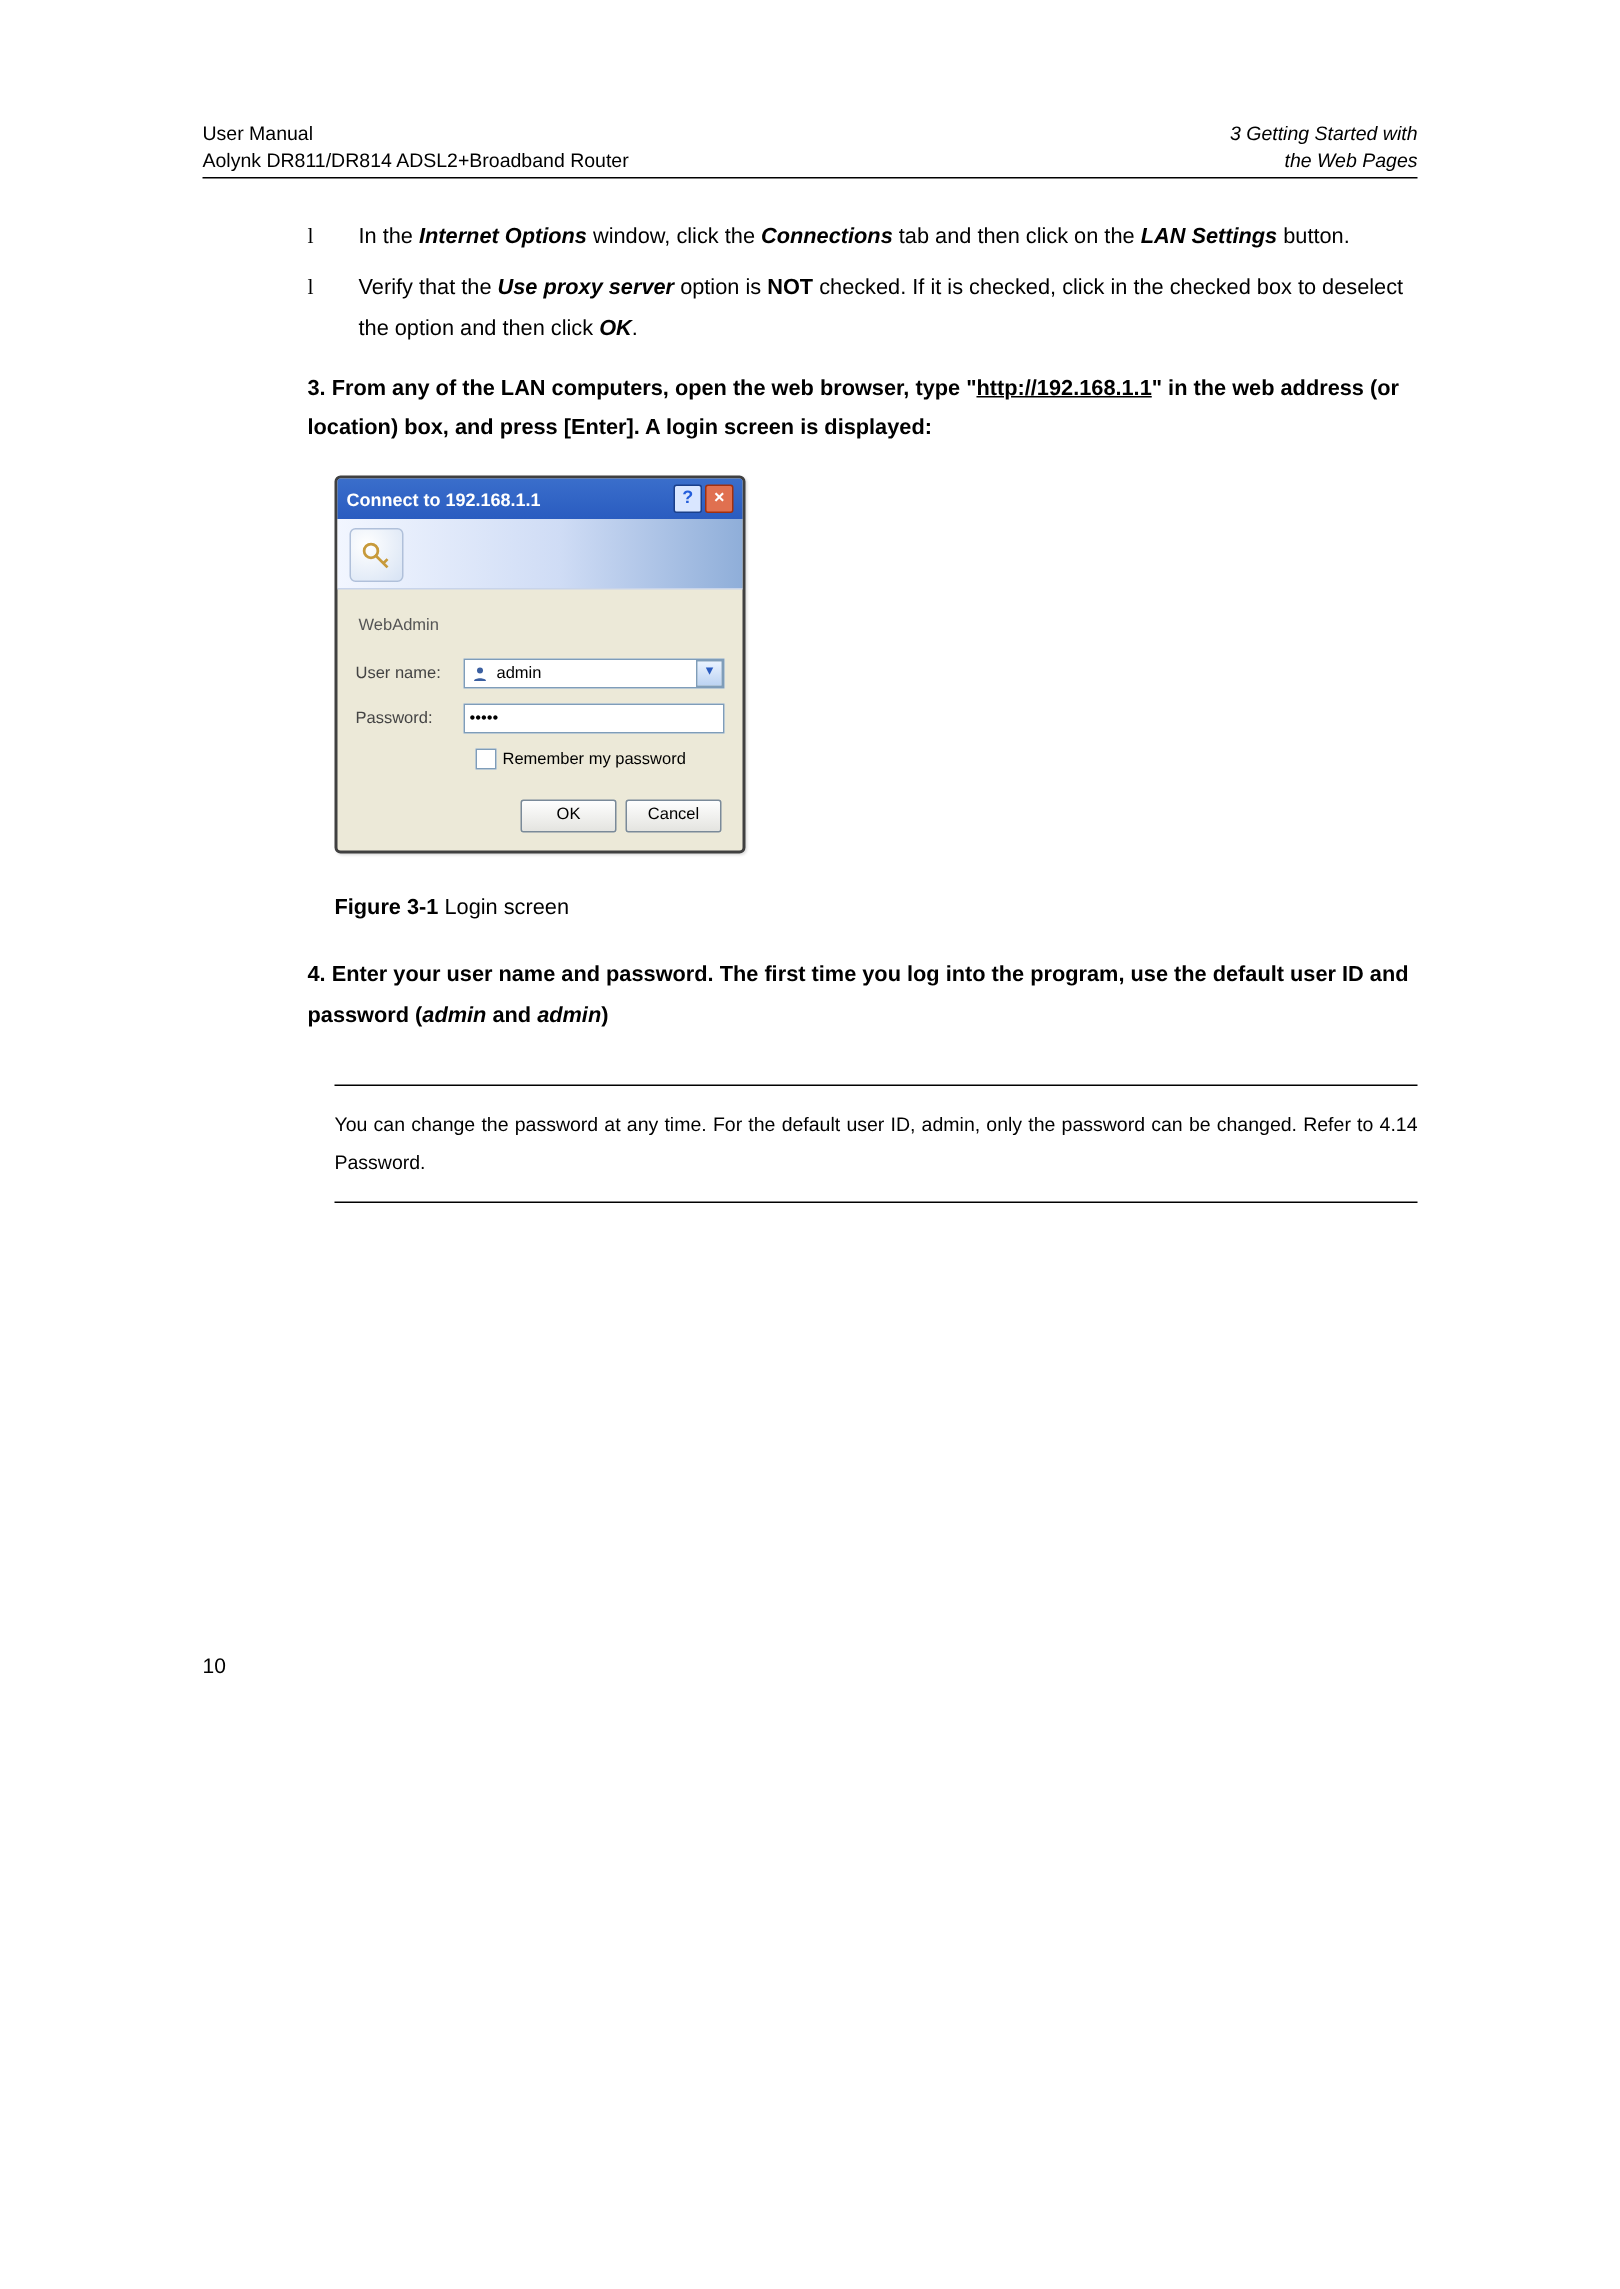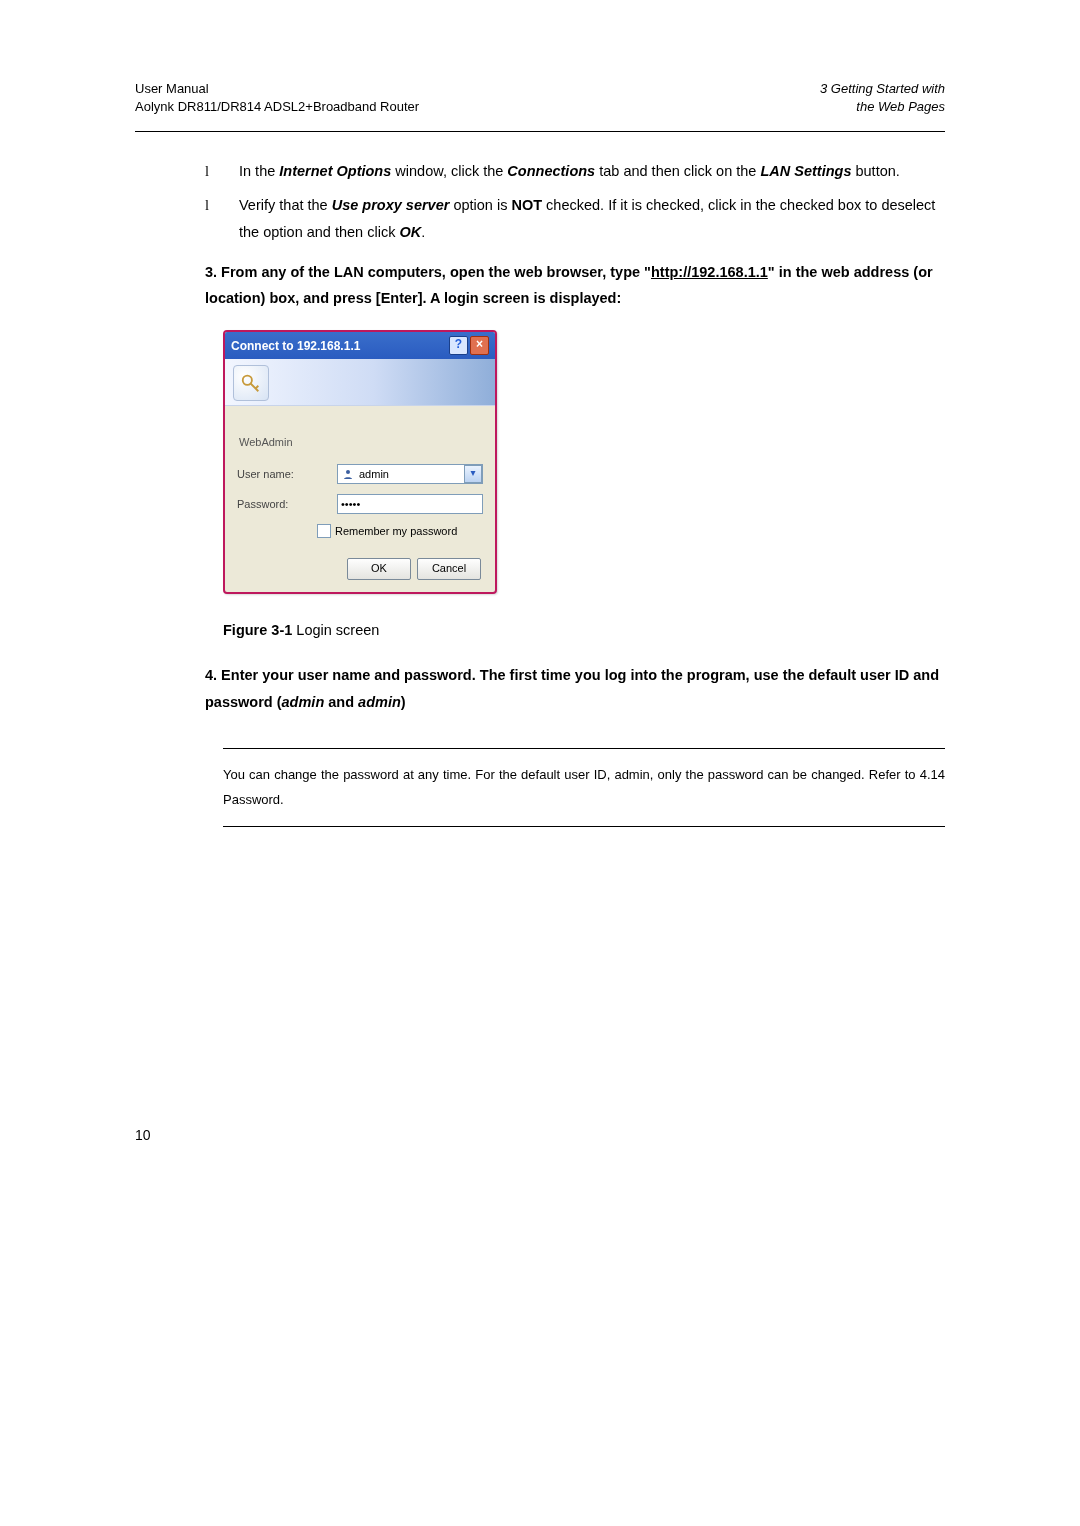--- a/index.html
+++ b/index.html
@@ -15,21 +15,21 @@
     width: 1080px;
     padding: 80px 135px 0 135px;
     box-sizing: border-box;
   }
   .hdr {
     display: flex;
     justify-content: space-between;
     font-size: 13px;
     line-height: 1.4;
     border-bottom: 1px solid #000;
-    padding-bottom: 15px;
+    padding-bottom: 2px;
     margin-bottom: 26px;
   }
   .hdr-right { text-align: right; font-style: italic; }
   .bullets { margin-left: 70px; }
   .bullet-row {
     display: flex;
     margin-bottom: 8px;
     line-height: 1.8;
     font-size: 14.5px;
   }
@@ -41,21 +41,21 @@
   .step {
     margin: 14px 0 18px 70px;
     font-size: 14.5px;
     font-weight: bold;
     line-height: 1.85;
   }
   .step .url { text-decoration: underline; }
   .fig-wrap { margin-left: 88px; }
   .dialog {
     width: 270px;
-    border: 2px solid #be185d;
+    border: 2px solid #404040;
     border-radius: 4px;
     background: #ece9d8;
     font-family: Tahoma, Arial, sans-serif;
     font-size: 11px;
     color: #000;
     box-shadow: 1px 1px 2px rgba(0,0,0,0.15);
   }
   .titlebar {
     background: linear-gradient(#3a6ecb, #2a5cc0);
     color: #fff;
@@ -90,29 +90,29 @@
   }
   .banner .keys {
     position: absolute; left: 8px; top: 6px;
     width: 34px; height: 34px;
     border: 1px solid #b0c0da;
     border-radius: 4px;
     background: radial-gradient(circle at 30% 30%, #fff, #d7e3f4);
     display:flex; align-items:center; justify-content:center;
   }
   .banner .keys svg { display:block; }
-  .dlg-body { padding: 24px 12px 12px 12px; }
+  .dlg-body { padding: 12px 12px 12px 12px; }
   .realm { margin: 6px 0 16px 2px; font-size: 11px; color: #555; }
   .field-row {
     display: flex;
     align-items: center;
     margin-bottom: 10px;
   }
   .field-label {
-    width: 100px;
+    width: 72px;
     font-size: 11px;
     color: #444;
   }
   .combo, .pw {
     flex: 1;
     height: 18px;
     background: #fff;
     border: 1px solid #7f9db9;
     display: flex;
     align-items: center;

